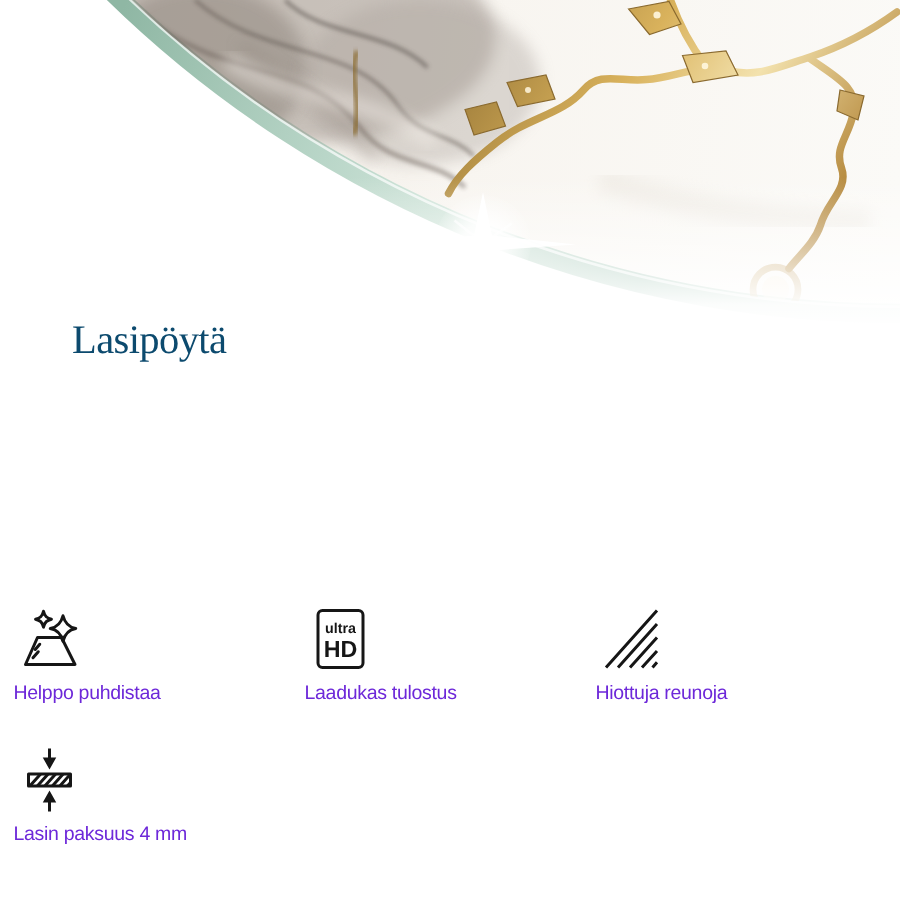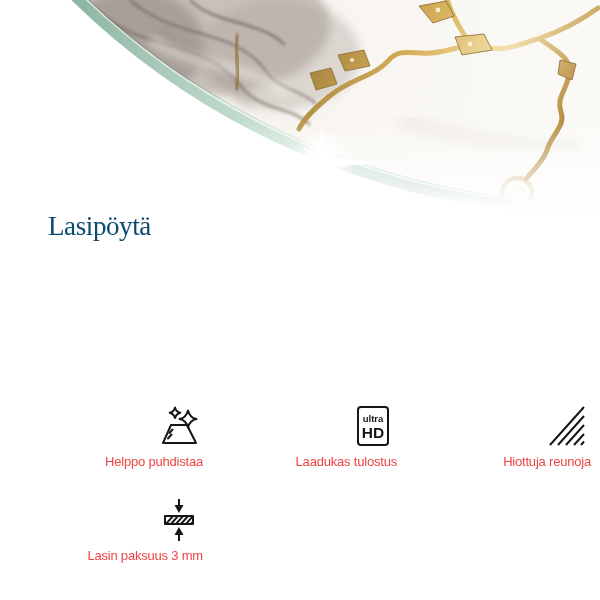--- a/index.html
+++ b/index.html
@@ -14,24 +14,24 @@
     font-family:"Liberation Serif","DejaVu Serif",serif;
     font-weight:400;font-size:27px;line-height:34px;letter-spacing:-0.4px;
     color:#0c4a6e;white-space:nowrap;
   }
   .desc{position:absolute;left:48px;top:288px;margin:0;
     font-size:13px;line-height:24px;letter-spacing:-0.2px;color:#3a3a3a;}
   .features{
     position:absolute;left:9px;top:402px;width:582px;
     display:grid;grid-template-columns:repeat(3,1fr);row-gap:26px;
   }
-  .feature{display:flex;flex-direction:column;align-items:flex-end;}
+  .feature{display:flex;flex-direction:column;align-items:flex-start;}
   .feature .icon{width:48px;height:48px;display:block;}
   .feature .label{
-    margin-top:4px;font-size:13px;letter-spacing:-0.2px;color:#ef4444;line-height:16px;
+    margin-top:4px;font-size:13px;letter-spacing:-0.2px;color:#6d28d9;line-height:16px;
     text-align:center;
   }
   .ico{stroke:#161616;fill:none;stroke-width:2;stroke-linejoin:round;}
 </style>
 </head>
 <body>
 
 <div class="hero">
   <svg width="600" height="218" viewBox="0 0 600 218">
     <defs>
@@ -171,16 +171,16 @@
             <rect x="10" y="20" width="28" height="8"></rect>
           </clipPath>
         </defs>
       <rect class="ico" x="10" y="20" width="28" height="8"></rect>
       <g clip-path="url(#barClip)">
         <path class="ico" stroke-width="2.2" d="M 10,29 L 19,19 M 15,29 L 24,19 M 20,29 L 29,19 M 25,29 L 34,19 M 30,29 L 39,19 M 35,29 L 44,19"></path>
       </g>
       <path d="M 23,3 L 25,3 L 25,9 L 28.5,9 L 24,17 L 19.5,9 L 23,9 Z" fill="#161616"></path>
       <path d="M 23,45 L 25,45 L 25,39 L 28.5,39 L 24,31 L 19.5,39 L 23,39 Z" fill="#161616"></path>
     </svg>
-    <div class="label">Lasin paksuus 3 mm</div>
+    <div class="label">Lasin paksuus 4 mm</div>
   </div>
 
 </div>
 
 </body></html>

